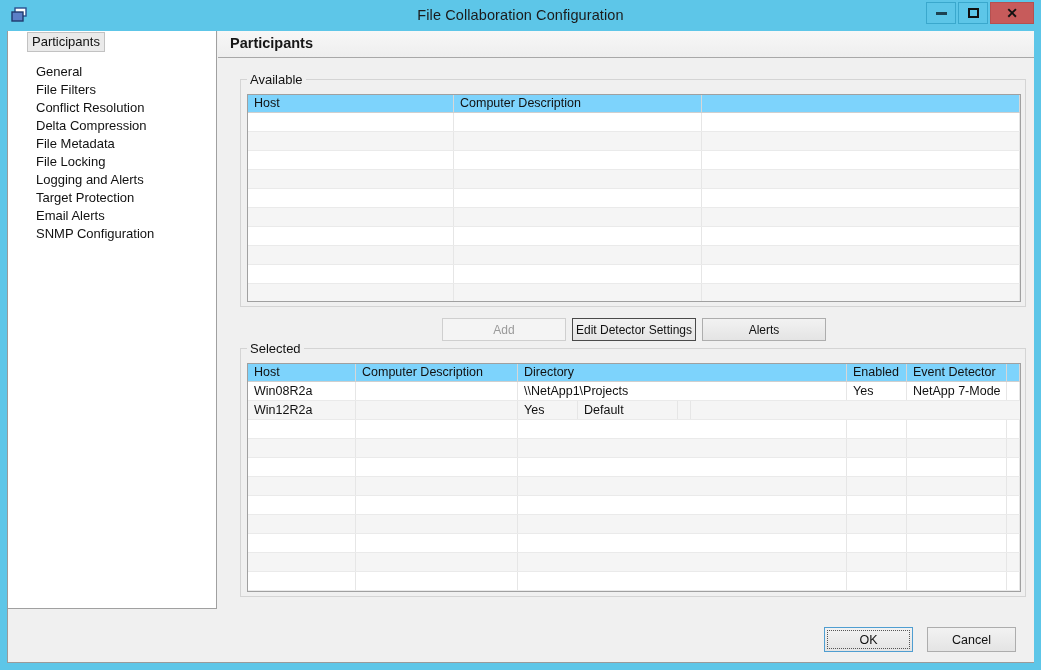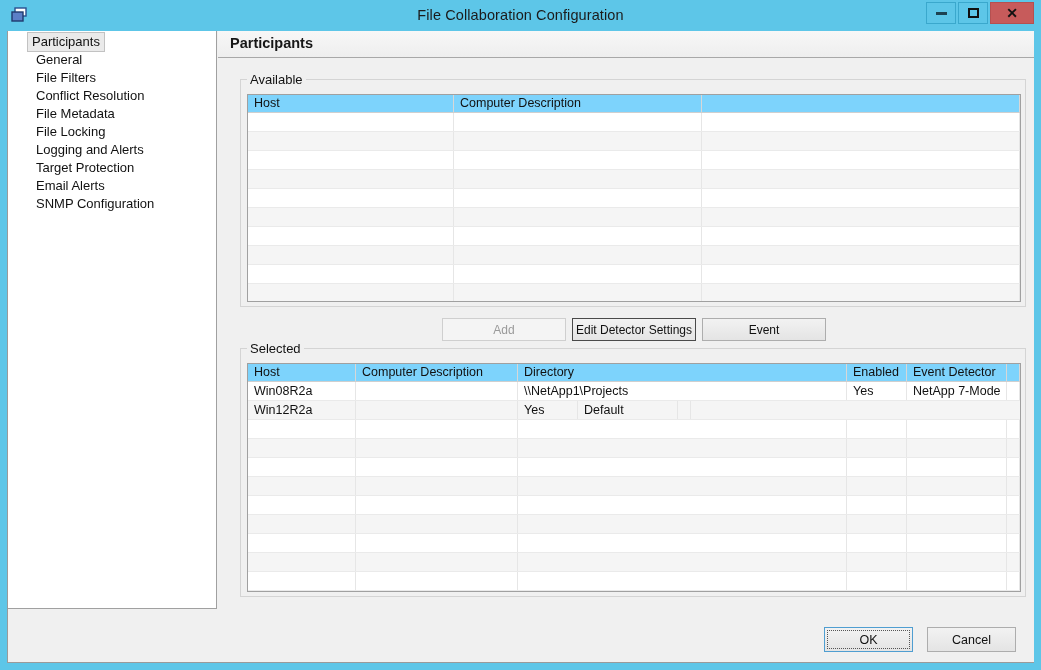--- a/index.html
+++ b/index.html
@@ -107,21 +107,21 @@
     height: 18px;
     line-height: 18px;
     font-size: 13px;
     color: #111;
     padding-left: 24px;
     white-space: nowrap;
     cursor: default;
   }
   .nav-item > span {
     display: inline-block;
-    padding: 0 4px;
+    padding: 12px 4px;
   }
   .nav-item.selected > span {
     background: #eaeaea;
     border: 1px solid #c2c2c2;
     margin: -1px -5px;
     padding: 0 4px;
   }
 
   
   .pane {
@@ -297,20 +297,21 @@
     </div>
   </div>
 
   <div class="client">
 
     <div class="sidebar">
         <div class="nav-item selected"><span>Participants</span></div>
         <div class="nav-item"><span>General</span></div>
         <div class="nav-item"><span>File Filters</span></div>
         <div class="nav-item"><span>Conflict Resolution</span></div>
+        <div class="nav-item"><span>Delta Compression</span></div>
         <div class="nav-item"><span>File Metadata</span></div>
         <div class="nav-item"><span>File Locking</span></div>
         <div class="nav-item"><span>Logging and Alerts</span></div>
         <div class="nav-item"><span>Target Protection</span></div>
         <div class="nav-item"><span>Email Alerts</span></div>
         <div class="nav-item"><span>SNMP Configuration</span></div>
       </div>
 
     <div class="pane">
 
@@ -377,21 +378,21 @@
                 <div class="gc" style="width: 248px;"></div>
                 <div class="gc" style="width: 318px;"></div>
               </div>
             </div>
         </div>
       </div>
 
       <div class="btnrow">
         <div class="btn disabled" id="btn-add">Add</div>
         <div class="btn focused" id="btn-edit">Edit Detector Settings</div>
-        <div class="btn" id="btn-remove">Event</div>
+        <div class="btn" id="btn-remove">Alerts</div>
       </div>
 
       <div class="group" id="group-selected">
         <div class="group-label">Selected</div>
         <div class="grid" id="grid-selected">
           <div class="ghead">
               <div class="hc" style="width: 108px;">Host</div>
               <div class="hc" style="width: 162px;">Computer Description</div>
               <div class="hc" style="width: 329px;">Directory</div>
               <div class="hc" style="width: 60px;">Enabled</div>

